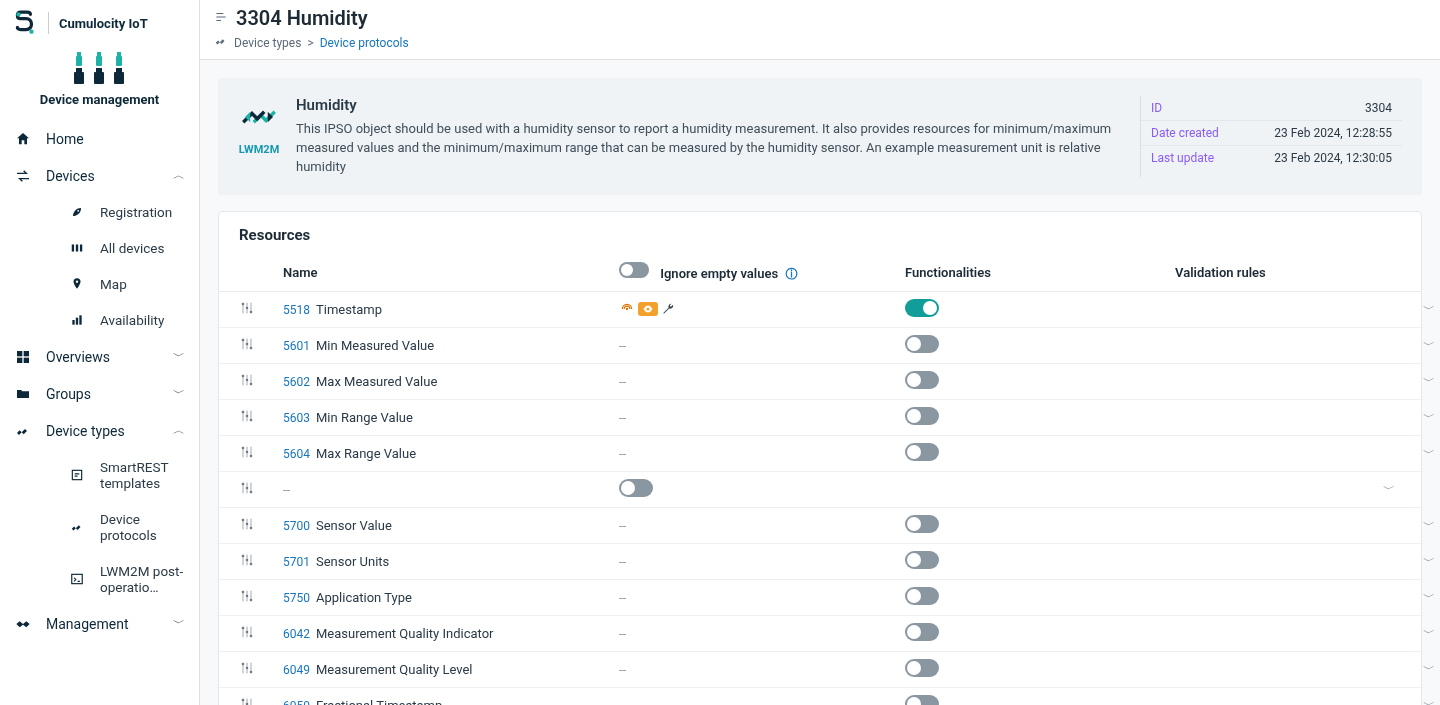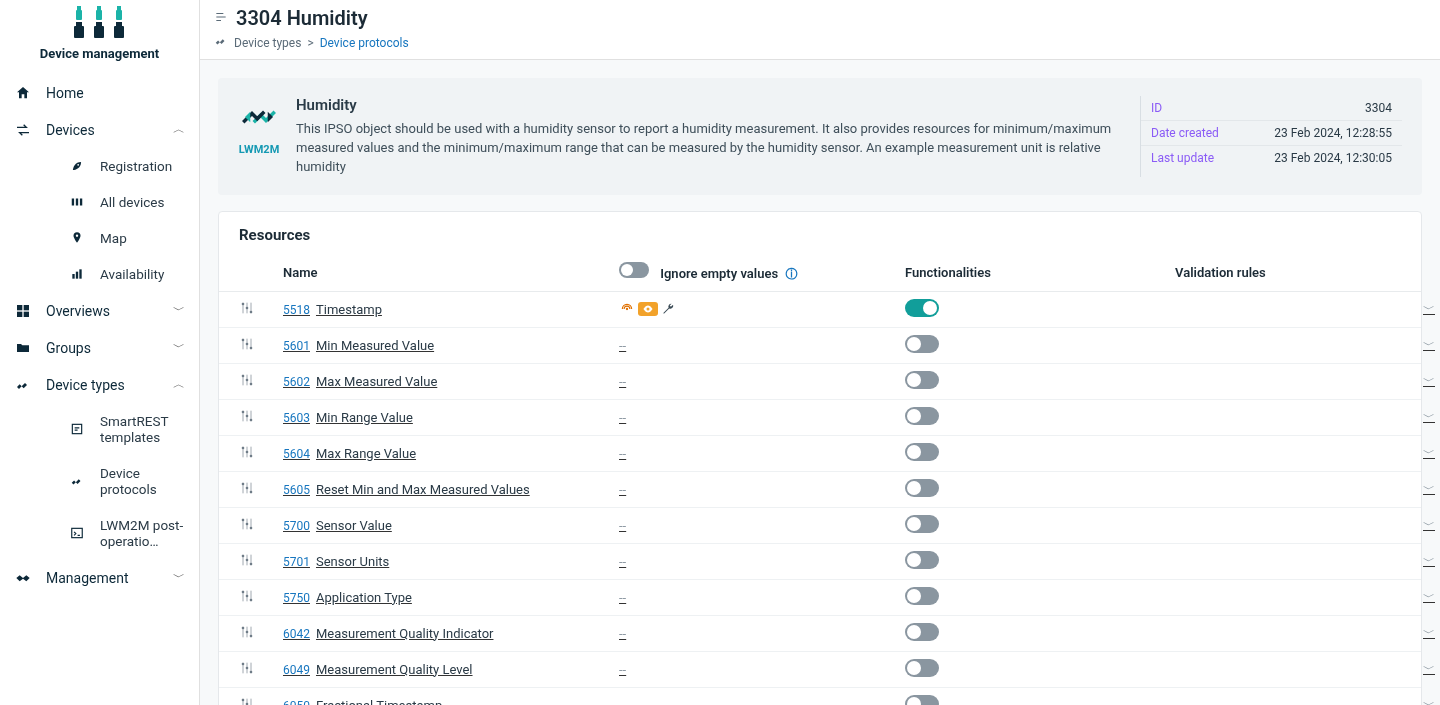--- a/index.html
+++ b/index.html
@@ -41,21 +41,21 @@
 .card-right { min-width: 262px; font-size: 12px; border-left: 1px solid #d8dee3; padding-left: 0; }
 .meta-row { display: flex; justify-content: space-between; padding: 5px 10px; border-bottom: 1px solid #e3e7ea; }
 .meta-row:last-child { border-bottom: none; }
 .meta-label { color: #8b5cf6; }
 .meta-value { color: #2a3a46; }
 
 .resources-card { background: #fff; border-radius: 4px; border: 1px solid #e5e8eb; }
 .resources-title { font-size: 15px; font-weight: 700; color: #1c2b36; padding: 14px 20px 10px; }
 .res-table { width: 100%; }
 .res-head { display: grid; grid-template-columns: 44px 336px 286px 270px 220px 40px; align-items: center; padding: 8px 20px; border-bottom: 1px solid #e8ebed; font-weight: 600; color: #1c2b36; font-size: 13px; }
-.res-row { display: grid; grid-template-columns: 44px 336px 286px 270px 220px 40px; align-items: center; padding: 7px 20px; border-bottom: 1px solid #eef1f3; font-size: 13px; text-decoration: underline; }
+.res-row { display: grid; grid-template-columns: 44px 336px 286px 270px 220px 40px; align-items: center; padding: 7px 20px; border-bottom: 1px solid #eef1f3; font-size: 13px; }
 .res-row:last-child { border-bottom: none; }
 .row-handle { color: #6f7d88; }
 .row-name { color: #2a3a46; }
 .row-id { color: #1776bf; font-size: 12px; margin-right: 6px; }
 .row-func { color: #8a96a0; }
 .func-icons { display: flex; align-items: center; gap: 3px; }
 .func-badge { background: #f2a22a; border-radius: 3px; padding: 1px 3px; display: inline-flex; }
 .row-expand { color: #8a96a0; text-align: right; cursor: pointer; font-size: 12px; }
 .help-circle { color: #1776bf; font-size: 12px; margin-left: 4px; }
 
@@ -67,20 +67,29 @@
 .toggle.sm .knob { width: 12px; height: 12px; top: 2px; }
 
 .icon-small svg { width: 14px; height: 14px; }
 </style>
 </head>
 <body>
 
 <div class="app">
 
   <aside class="sidebar">
+    <div class="logo-bar">
+      <svg class="logo-s" viewBox="0 0 24 24">
+          <path d="M17 4c0-1-1-2-3-2H8C6 2 5 3 5 5s1 3 3 3h5c3 0 5 2 5 5s-2 5-5 5H8c-2 0-3-1-3-2" fill="none" stroke="#0d2939" stroke-width="3" stroke-linecap="round"></path>
+          <circle cx="6" cy="4" r="2" fill="#1bb3a8"></circle>
+          <circle cx="18" cy="20" r="2" fill="#1bb3a8"></circle>
+        </svg>
+      <div class="logo-divider"></div>
+      <span class="brand">Cumulocity IoT</span>
+    </div>
     <div class="module-block">
       <svg class="module-icon" viewBox="0 0 60 36">
         <g>
           <rect x="6" y="4" width="6" height="10" rx="1" fill="#1bb3a8"></rect>
             <rect x="7" y="0" width="4" height="5" fill="#1bb3a8"></rect>
           <rect x="26" y="4" width="6" height="10" rx="1" fill="#1bb3a8"></rect>
             <rect x="27" y="0" width="4" height="5" fill="#1bb3a8"></rect>
           <rect x="46" y="4" width="6" height="10" rx="1" fill="#1bb3a8"></rect>
             <rect x="47" y="0" width="4" height="5" fill="#1bb3a8"></rect>
           <rect x="4" y="20" width="10" height="12" rx="1" fill="#0d2939"></rect>
@@ -373,21 +382,20 @@
                 <span></span>
                 <span class="row-expand">﹀</span>
               </div>
               <div class="res-row">
                 <span class="row-handle"><svg width="16" height="16" viewBox="0 0 24 24" fill="#6f7d88">
                     <circle cx="6" cy="6" r="2"></circle>
                     <circle cx="12" cy="12" r="2"></circle>
                     <circle cx="18" cy="18" r="2"></circle>
                     <path d="M6 4v16M12 4v16M18 4v16" stroke="#6f7d88" stroke-width="1"></path>
                   </svg></span>
-                <span class="row-name"><span class="row-id">5605</span>Reset Min and Max Measured Values</span>
                 <span class="row-func">--</span>
                 <span><span class="toggle"><span class="knob"></span></span></span>
                 <span></span>
                 <span class="row-expand">﹀</span>
               </div>
               <div class="res-row">
                 <span class="row-handle"><svg width="16" height="16" viewBox="0 0 24 24" fill="#6f7d88">
                     <circle cx="6" cy="6" r="2"></circle>
                     <circle cx="12" cy="12" r="2"></circle>
                     <circle cx="18" cy="18" r="2"></circle>

